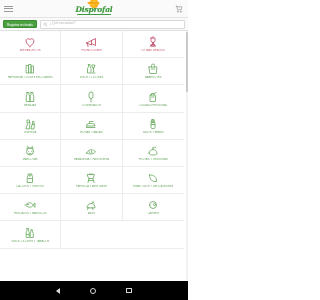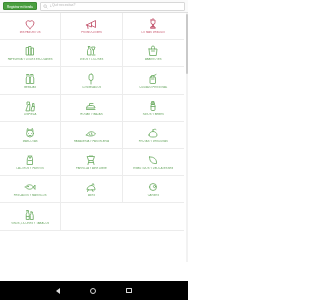--- a/index.html
+++ b/index.html
@@ -178,20 +178,43 @@
   }
   .nav-recent {
     width:5.6px; height:5.6px; border:1.2px solid #d9d9d9; border-radius:0.5px;
   }
 </style>
 </head>
 <body>
 
 <div id="app">
 
+  <div class="header">
+    <div class="hamburger">
+      <i></i>
+      <i></i>
+      <i></i>
+    </div>
+
+    <div class="logo-wrap">
+      <div class="logo">
+        <div class="logo-sun"></div>
+        <div class="logo-text">Disprofal</div>
+        <div class="logo-bar"></div>
+      </div>
+    </div>
+
+    <div class="cart">
+      <svg viewBox="0 0 24 24" width="9" height="9" fill="none" stroke="#9a9a9a" stroke-width="2">
+        <path d="M4 6h14l-1.5 8H6.5L5 4H2"></path>
+        <circle cx="8" cy="19" r="1.6"></circle>
+        <circle cx="16" cy="19" r="1.6"></circle>
+      </svg>
+    </div>
+  </div>
 
   <div class="searchrow">
     <div class="store-btn">Registrar mi tienda</div>
     <div class="search-field">
       <span class="search-icon">
         <svg viewBox="0 0 24 24" width="5" height="5" fill="none" stroke="#8c8c8c" stroke-width="3">
           <circle cx="10" cy="10" r="6.5"></circle>
             <path d="M15 15l6 6"></path>
         </svg>
       </span>

